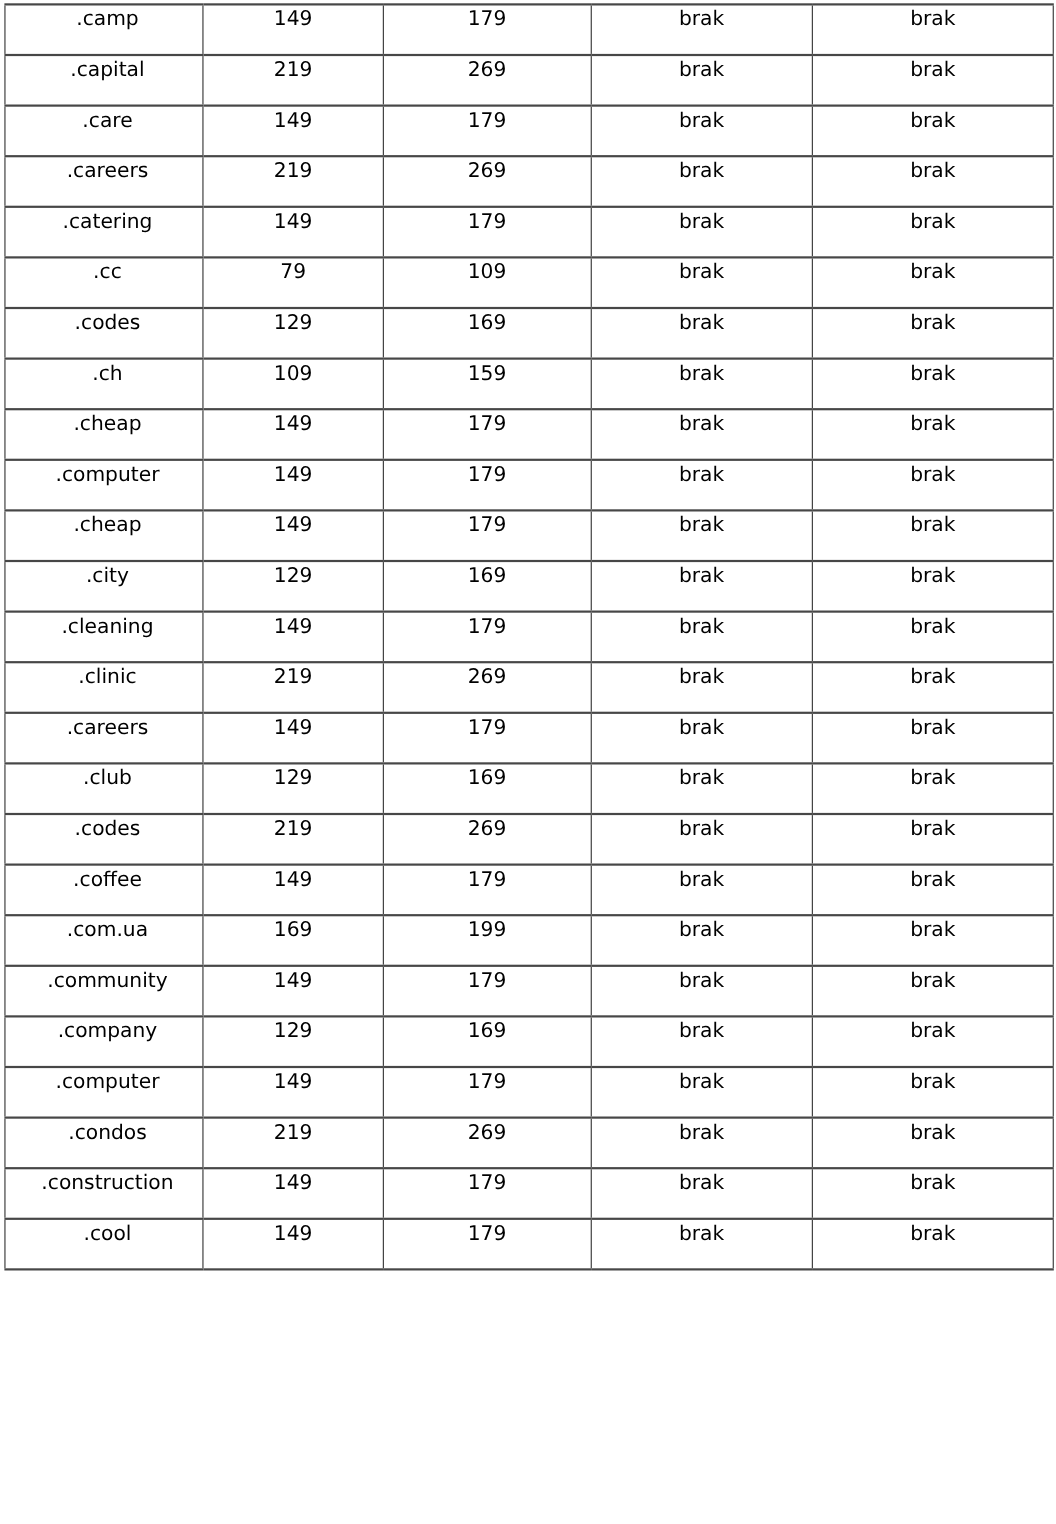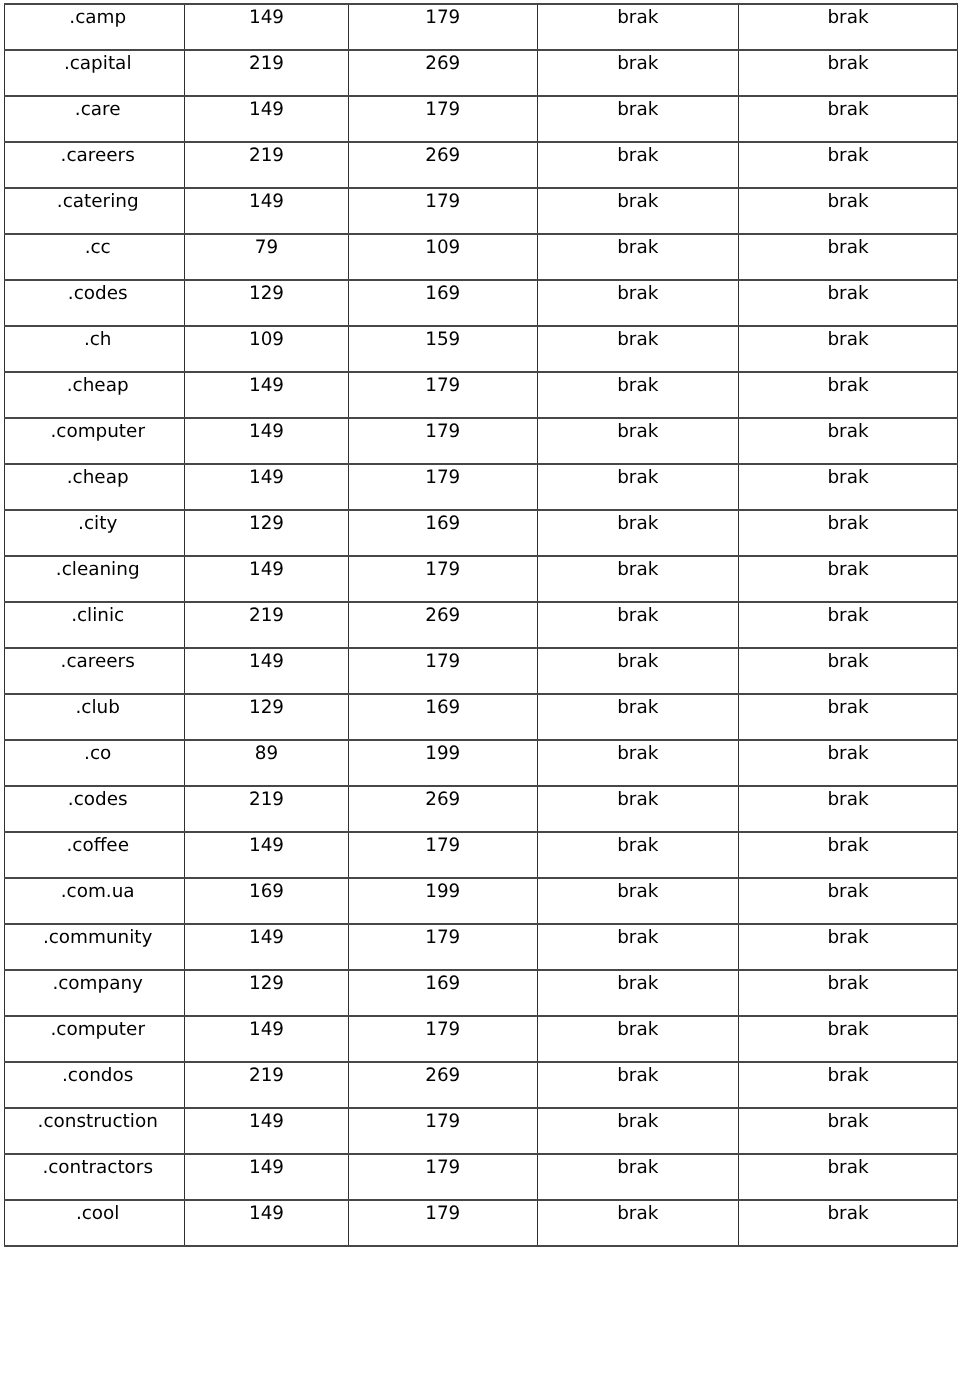--- a/index.html
+++ b/index.html
@@ -330,174 +330,140 @@
           </td>
           <td class="c-brak">
             <span class="cell-text">brak</span>
           </td>
           <td class="c-brak">
             <span class="cell-text">brak</span>
           </td>
         </tr>
         <tr>
           <td class="c-domain">
-            <span class="cell-text">.co</span>
-          </td>
-          <td class="c-num">
-            <span class="cell-text">89</span>
+            <span class="cell-text">.codes</span>
+          </td>
+          <td class="c-num">
+            <span class="cell-text">219</span>
+          </td>
+          <td class="c-num">
+            <span class="cell-text">269</span>
+          </td>
+          <td class="c-brak">
+            <span class="cell-text">brak</span>
+          </td>
+          <td class="c-brak">
+            <span class="cell-text">brak</span>
+          </td>
+        </tr>
+        <tr>
+          <td class="c-domain">
+            <span class="cell-text">.coffee</span>
+          </td>
+          <td class="c-num">
+            <span class="cell-text">149</span>
+          </td>
+          <td class="c-num">
+            <span class="cell-text">179</span>
+          </td>
+          <td class="c-brak">
+            <span class="cell-text">brak</span>
+          </td>
+          <td class="c-brak">
+            <span class="cell-text">brak</span>
+          </td>
+        </tr>
+        <tr>
+          <td class="c-domain">
+            <span class="cell-text">.com.ua</span>
+          </td>
+          <td class="c-num">
+            <span class="cell-text">169</span>
           </td>
           <td class="c-num">
             <span class="cell-text">199</span>
           </td>
           <td class="c-brak">
             <span class="cell-text">brak</span>
           </td>
           <td class="c-brak">
             <span class="cell-text">brak</span>
           </td>
         </tr>
         <tr>
           <td class="c-domain">
-            <span class="cell-text">.codes</span>
+            <span class="cell-text">.community</span>
+          </td>
+          <td class="c-num">
+            <span class="cell-text">149</span>
+          </td>
+          <td class="c-num">
+            <span class="cell-text">179</span>
+          </td>
+          <td class="c-brak">
+            <span class="cell-text">brak</span>
+          </td>
+          <td class="c-brak">
+            <span class="cell-text">brak</span>
+          </td>
+        </tr>
+        <tr>
+          <td class="c-domain">
+            <span class="cell-text">.company</span>
+          </td>
+          <td class="c-num">
+            <span class="cell-text">129</span>
+          </td>
+          <td class="c-num">
+            <span class="cell-text">169</span>
+          </td>
+          <td class="c-brak">
+            <span class="cell-text">brak</span>
+          </td>
+          <td class="c-brak">
+            <span class="cell-text">brak</span>
+          </td>
+        </tr>
+        <tr>
+          <td class="c-domain">
+            <span class="cell-text">.computer</span>
+          </td>
+          <td class="c-num">
+            <span class="cell-text">149</span>
+          </td>
+          <td class="c-num">
+            <span class="cell-text">179</span>
+          </td>
+          <td class="c-brak">
+            <span class="cell-text">brak</span>
+          </td>
+          <td class="c-brak">
+            <span class="cell-text">brak</span>
+          </td>
+        </tr>
+        <tr>
+          <td class="c-domain">
+            <span class="cell-text">.condos</span>
           </td>
           <td class="c-num">
             <span class="cell-text">219</span>
           </td>
           <td class="c-num">
             <span class="cell-text">269</span>
           </td>
           <td class="c-brak">
             <span class="cell-text">brak</span>
           </td>
           <td class="c-brak">
             <span class="cell-text">brak</span>
           </td>
         </tr>
         <tr>
           <td class="c-domain">
-            <span class="cell-text">.coffee</span>
-          </td>
-          <td class="c-num">
-            <span class="cell-text">149</span>
-          </td>
-          <td class="c-num">
-            <span class="cell-text">179</span>
-          </td>
-          <td class="c-brak">
-            <span class="cell-text">brak</span>
-          </td>
-          <td class="c-brak">
-            <span class="cell-text">brak</span>
-          </td>
-        </tr>
-        <tr>
-          <td class="c-domain">
-            <span class="cell-text">.com.ua</span>
-          </td>
-          <td class="c-num">
-            <span class="cell-text">169</span>
-          </td>
-          <td class="c-num">
-            <span class="cell-text">199</span>
-          </td>
-          <td class="c-brak">
-            <span class="cell-text">brak</span>
-          </td>
-          <td class="c-brak">
-            <span class="cell-text">brak</span>
-          </td>
-        </tr>
-        <tr>
-          <td class="c-domain">
-            <span class="cell-text">.community</span>
-          </td>
-          <td class="c-num">
-            <span class="cell-text">149</span>
-          </td>
-          <td class="c-num">
-            <span class="cell-text">179</span>
-          </td>
-          <td class="c-brak">
-            <span class="cell-text">brak</span>
-          </td>
-          <td class="c-brak">
-            <span class="cell-text">brak</span>
-          </td>
-        </tr>
-        <tr>
-          <td class="c-domain">
-            <span class="cell-text">.company</span>
-          </td>
-          <td class="c-num">
-            <span class="cell-text">129</span>
-          </td>
-          <td class="c-num">
-            <span class="cell-text">169</span>
-          </td>
-          <td class="c-brak">
-            <span class="cell-text">brak</span>
-          </td>
-          <td class="c-brak">
-            <span class="cell-text">brak</span>
-          </td>
-        </tr>
-        <tr>
-          <td class="c-domain">
-            <span class="cell-text">.computer</span>
-          </td>
-          <td class="c-num">
-            <span class="cell-text">149</span>
-          </td>
-          <td class="c-num">
-            <span class="cell-text">179</span>
-          </td>
-          <td class="c-brak">
-            <span class="cell-text">brak</span>
-          </td>
-          <td class="c-brak">
-            <span class="cell-text">brak</span>
-          </td>
-        </tr>
-        <tr>
-          <td class="c-domain">
-            <span class="cell-text">.condos</span>
-          </td>
-          <td class="c-num">
-            <span class="cell-text">219</span>
-          </td>
-          <td class="c-num">
-            <span class="cell-text">269</span>
-          </td>
-          <td class="c-brak">
-            <span class="cell-text">brak</span>
-          </td>
-          <td class="c-brak">
-            <span class="cell-text">brak</span>
-          </td>
-        </tr>
-        <tr>
-          <td class="c-domain">
             <span class="cell-text">.construction</span>
-          </td>
-          <td class="c-num">
-            <span class="cell-text">149</span>
-          </td>
-          <td class="c-num">
-            <span class="cell-text">179</span>
-          </td>
-          <td class="c-brak">
-            <span class="cell-text">brak</span>
-          </td>
-          <td class="c-brak">
-            <span class="cell-text">brak</span>
-          </td>
-        </tr>
-        <tr>
-          <td class="c-domain">
-            <span class="cell-text">.contractors</span>
           </td>
           <td class="c-num">
             <span class="cell-text">149</span>
           </td>
           <td class="c-num">
             <span class="cell-text">179</span>
           </td>
           <td class="c-brak">
             <span class="cell-text">brak</span>
           </td>

